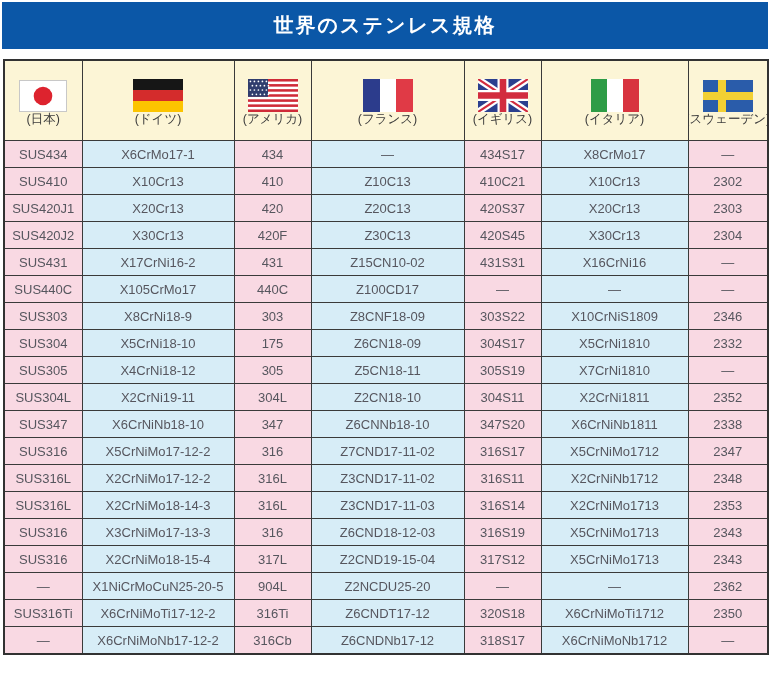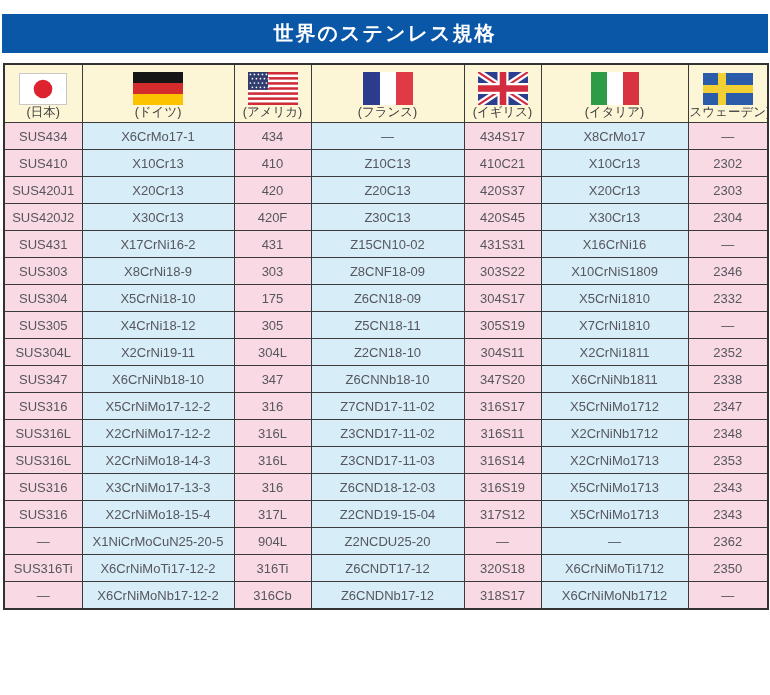--- a/index.html
+++ b/index.html
@@ -2,40 +2,40 @@
 <html style="--title-bg: #0b57a7; --title-text: #ffffff; --cream: #fcf5d6; --pink: #f9d9e3; --blue: #d7edf7; --cell-text: #56565e;"><head>
 <meta charset="utf-8">
 <style>
   html,body{margin:0;padding:0;}
   body{
     width:770px;height:695px;background:#ffffff;
     font-family:"Liberation Sans","DejaVu Sans",sans-serif;
     -webkit-font-smoothing:antialiased;
   }
   .title-bar{
-    margin:14px 2px 0 2px;height:39px;
+    margin:2px 2px 0 2px;height:47px;
     background:var(--title-bg,#0b57a7);
     color:var(--title-text,#ffffff);
     display:flex;align-items:center;justify-content:center;
     font-size:20px;font-weight:bold;letter-spacing:2px;
   }
   table.std{
     border-collapse:collapse;table-layout:fixed;
     width:764px;margin:10px 0 0 3px;
     border:2px solid #323232;
   }
   table.std th, table.std td{
     border:1px solid #3a3a3a;
     text-align:center;vertical-align:middle;
     overflow:hidden;white-space:nowrap;
     padding:0 2px;
   }
   tr.flag-row th{
     background:var(--cream,#fcf5d6);
-    height:57px;padding:0;
+    height:57px;padding:11px;
   }
   .flag-wrap{
     height:100%;display:flex;flex-direction:column;
     align-items:center;justify-content:flex-end;
   }
   .flag{display:block;line-height:0;margin-bottom:1px;}
   .country-label{
     font-size:12.5px;color:#3c3c3c;line-height:1.1;
     padding-bottom:2px;font-weight:normal;
   }
@@ -207,20 +207,29 @@
       <tr>
         <td class="c-pink">SUS431</td>
         <td class="c-blue">X17CrNi16-2</td>
         <td class="c-pink">431</td>
         <td class="c-blue">Z15CN10-02</td>
         <td class="c-pink">431S31</td>
         <td class="c-blue">X16CrNi16</td>
         <td class="c-pink">—</td>
       </tr>
       <tr>
+        <td class="c-pink">SUS440C</td>
+        <td class="c-blue">X105CrMo17</td>
+        <td class="c-pink">440C</td>
+        <td class="c-blue">Z100CD17</td>
+        <td class="c-pink">—</td>
+        <td class="c-blue">—</td>
+        <td class="c-pink">—</td>
+      </tr>
+      <tr>
         <td class="c-pink">SUS303</td>
         <td class="c-blue">X8CrNi18-9</td>
         <td class="c-pink">303</td>
         <td class="c-blue">Z8CNF18-09</td>
         <td class="c-pink">303S22</td>
         <td class="c-blue">X10CrNiS1809</td>
         <td class="c-pink">2346</td>
       </tr>
       <tr>
         <td class="c-pink">SUS304</td>

